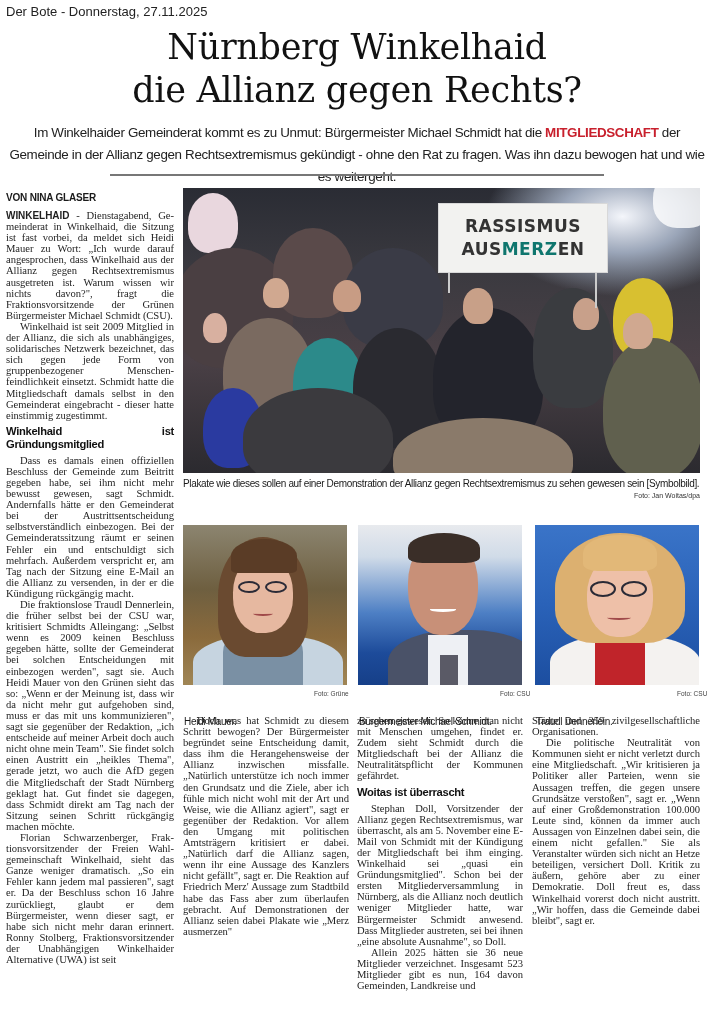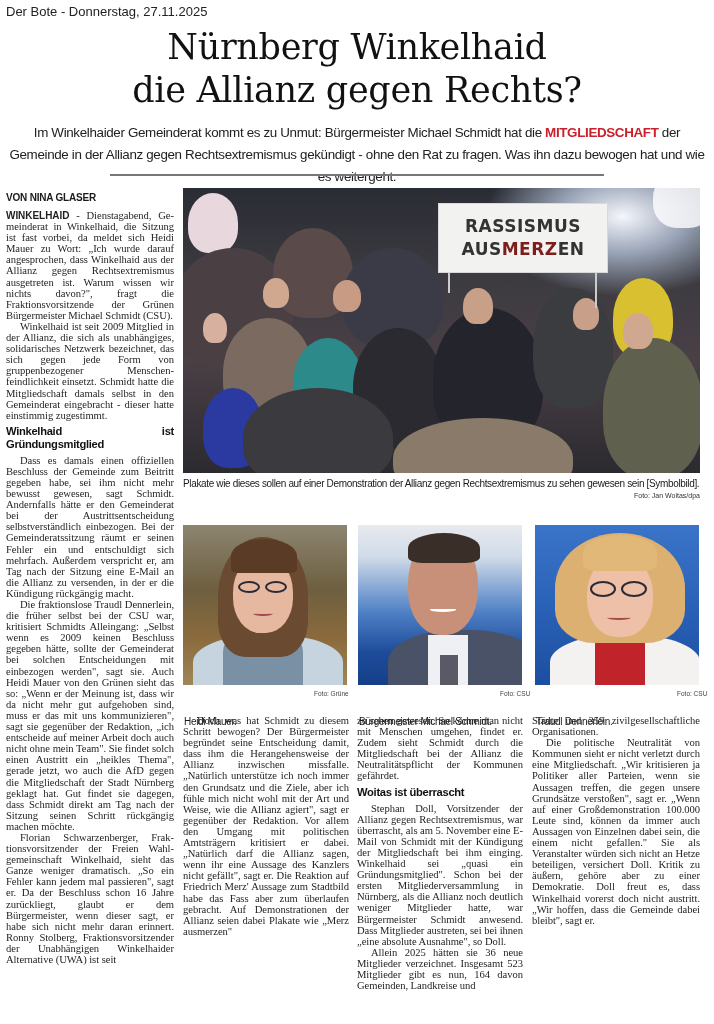--- a/index.html
+++ b/index.html
@@ -31,21 +31,21 @@
   #col4 { left: 532px; top: 715px; width: 168px; }
 
   
   .main-photo { position: absolute; left: 183px; top: 188px; width: 517px; height: 285px; overflow: hidden;
     background: radial-gradient(ellipse at 85% 10%, #f4f6fb 0%, #9aa5b8 10%, transparent 22%),
                 linear-gradient(180deg, #2a2c34 0%, #3b3a40 30%, #4a4046 60%, #2b2a2f 100%); }
   .crowd { position: absolute; border-radius: 50% 50% 40% 40%; }
   .sign { position: absolute; left: 255px; top: 15px; width: 170px; height: 70px; background: #f2f2f0;
     border: 1px solid #d8d8d8; display: flex; flex-direction: column; justify-content: center; align-items: center;
     font-family: "DejaVu Sans", sans-serif; font-weight: bold; font-size: 17px; line-height: 23px; color: #333; letter-spacing: 0.5px; }
-  .sign .red { color: #7f1d1d; }
+  .sign .red { color: #0f766e; }
   .sign-pole { position: absolute; width: 2px; background: #ccc; }
 
   .main-caption { position: absolute; left: 183px; top: 478px; width: 517px; font-family: "Liberation Sans", sans-serif; font-size: 10px; letter-spacing: -0.35px; color: #1a1a1a; }
   .main-credit { position: absolute; right: 14px; top: 492px; font-family: "Liberation Sans", sans-serif; font-size: 7px; color: #333; }
 
   
   .portrait { position: absolute; top: 525px; height: 160px; overflow: hidden; }
   #p1 { left: 183px; width: 164px; background: linear-gradient(180deg, #8c8570 0%, #6e5f40 40%, #8a6a3c 70%, #a08656 100%); }
   #p2 { left: 358px; width: 164px; background: linear-gradient(180deg, #e8eaee 0%, #d0dbe8 20%, #4d7fc4 55%, #1d4b9a 80%, #163f88 100%); }
   #p3 { left: 535px; width: 164px; background: linear-gradient(180deg, #3a74c8 0%, #2a62b8 50%, #1c4ea0 100%); }

